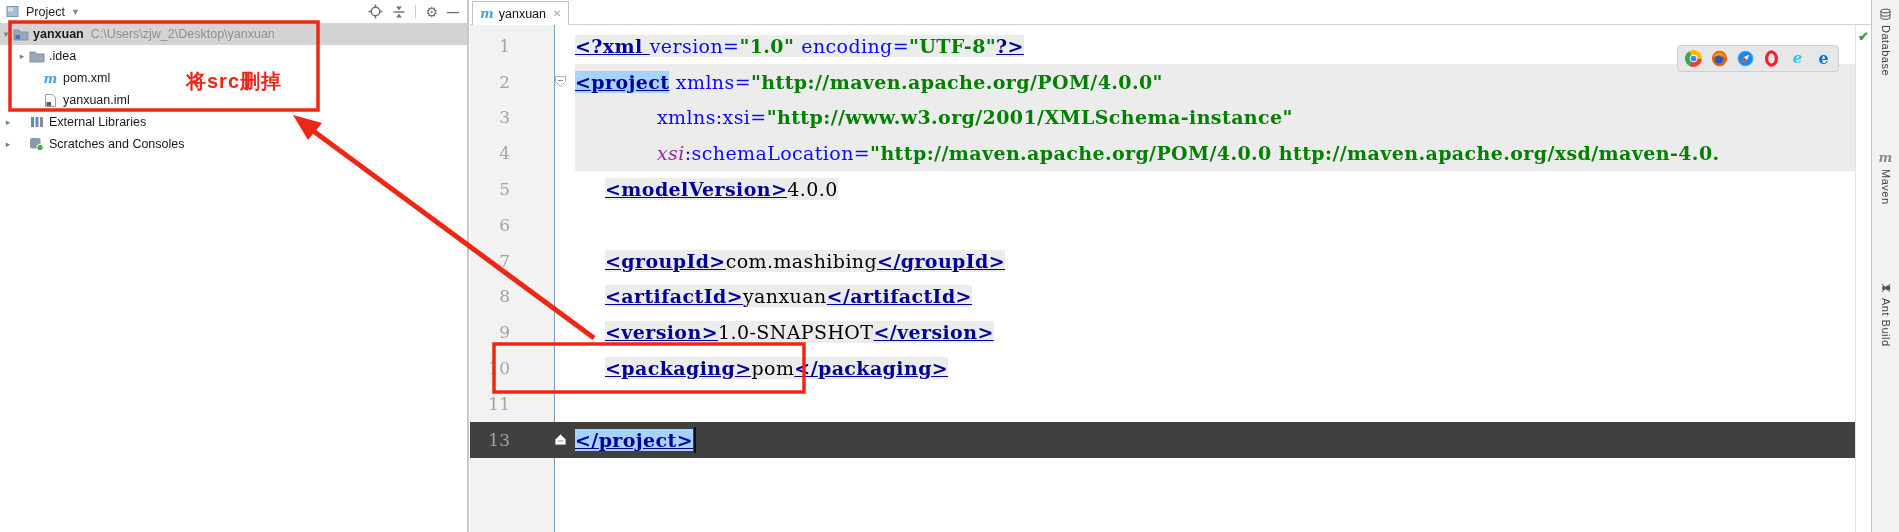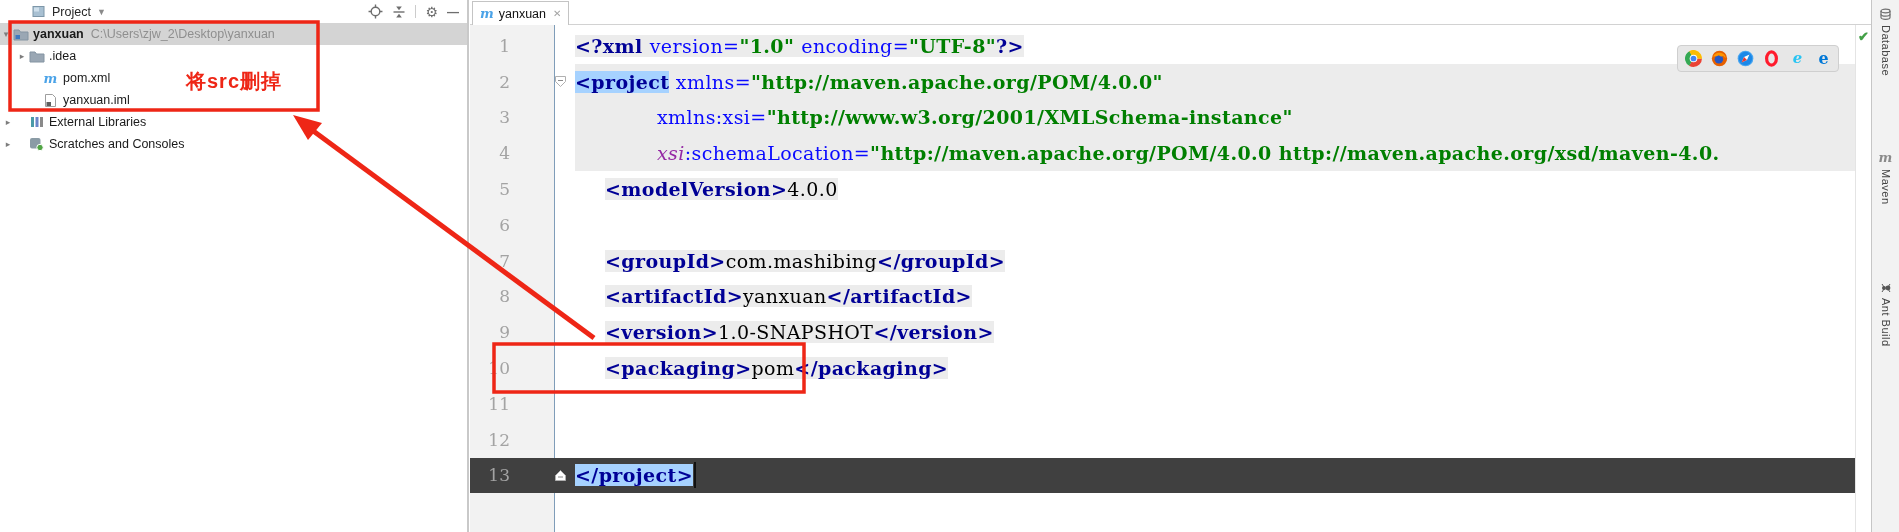--- a/index.html
+++ b/index.html
@@ -4,21 +4,21 @@
 <style>
   * { margin:0; padding:0; box-sizing:border-box; }
   html,body { background:#fff; }
   .screen {
     position:relative; width:1899px; height:532px; overflow:hidden;
     background:#fff; font-family:"Liberation Sans", sans-serif; color:#1a1a1a;
   }
 
   
   .panel { position:absolute; left:0; top:0; width:467px; height:532px; background:#fff; }
-  .panel-header { position:relative; height:23px; display:flex; align-items:center; padding-left:6px;margin-left:26px; }
+  .panel-header { position:relative; height:23px; display:flex; align-items:center; padding-left:6px; }
   .panel-title { font-size:12.5px; color:#262626; margin-left:7px; }
   .hdr-caret { font-size:9px; color:#8a8a8a; margin-left:6px; }
   .hdr-icons { position:absolute; right:8px; top:0; height:23px; display:flex; align-items:center; gap:9px; }
   .hdr-icons .sep { width:1px; height:13px; background:#cccccc; }
   .gear { font-size:14px; color:#6e6e6e; line-height:1; }
   .minus { font-size:12px; color:#6e6e6e; font-weight:bold; }
 
   .tree { position:relative; }
   .tree-row { position:relative; height:22px; display:flex; align-items:center; font-size:12.5px; white-space:nowrap; }
   .tree-row.selected { background:#d4d4d4; }
@@ -42,21 +42,21 @@
   .gutterline { position:absolute; left:84px; top:0; width:1px; bottom:0; background:#7f9db9; }
   .rows { position:absolute; left:0; top:3px; right:0; }
   .crow { display:flex; height:35.8px; align-items:center; }
   .crow.cur { background:#404040; }
   .gut { width:84px; flex:0 0 auto; text-align:right; padding-right:44px;
          font-family:"DejaVu Serif", serif; font-size:17px; color:#a3a3a3; }
   .fold { width:21px; flex:0 0 auto; display:flex; align-items:center; justify-content:flex-start; }
   .codeln { flex:1 1 auto; white-space:pre; font-family:"DejaVu Serif", serif; font-size:19px; letter-spacing:0.4px; height:100%; display:flex; align-items:center; overflow:hidden; }
   .codeln.fullg { background:#ececec; }
   .tk { display:inline-block; }
-  .tk-tag  { color:#000096; font-weight:bold; }
+  .tk-tag  { color:#000096; font-weight:bold;text-decoration:underline; }
   .tk-attr { color:#0a0aff; }
   .tk-ns   { color:#9428a4;font-style:italic; }
   .tk-val  { color:#007f00; font-weight:bold; }
   .tk-text { color:#000; }
   .tk-plain{ color:#000; }
   .g { background:#ececec; }
   .tk-sel { background:#a6d2ff; }
   .tk-ind4 { width:30px; }
   .tk-ind9 { width:82px; }
   .caret { display:inline-block; width:2px; height:26px; background:#111; vertical-align:middle; margin-left:1px; }
@@ -238,25 +238,20 @@
           <div class="crow">
             <span class="gut">10</span>
             <span class="fold"></span>
             <span class="codeln"><span class="tk tk-ind4">    </span><span class="tk tk-tag g">&lt;packaging&gt;</span><span class="tk tk-text g">pom</span><span class="tk tk-tag g">&lt;/packaging&gt;</span></span>
           </div>
           <div class="crow">
             <span class="gut">11</span>
             <span class="fold"></span>
             <span class="codeln"></span>
           </div>
-          <div class="crow">
-            <span class="gut">12</span>
-            <span class="fold"></span>
-            <span class="codeln"></span>
-          </div>
           <div class="crow cur">
             <span class="gut">13</span>
             <span class="fold">
               <svg width="13" height="13" viewBox="0 0 13 13">
                 <path d="M1.5 11.5 h10 v-5 l-5 -5 -5 5 Z" fill="#fff" stroke="#b0b0b0"></path>
                 <path d="M4 8 h5" stroke="#8a8a8a"></path>
               </svg>
             </span>
             <span class="codeln"><span class="tk tk-tag tk-sel">&lt;/project&gt;</span><span class="caret"></span></span>
           </div>

